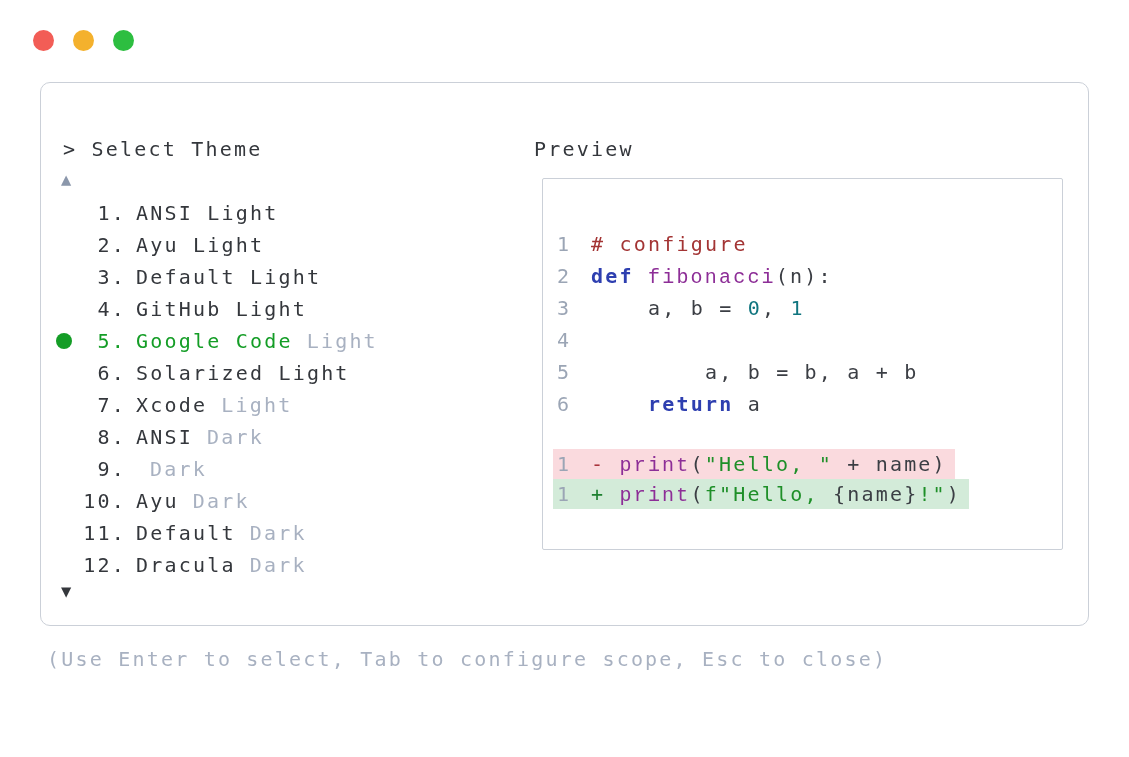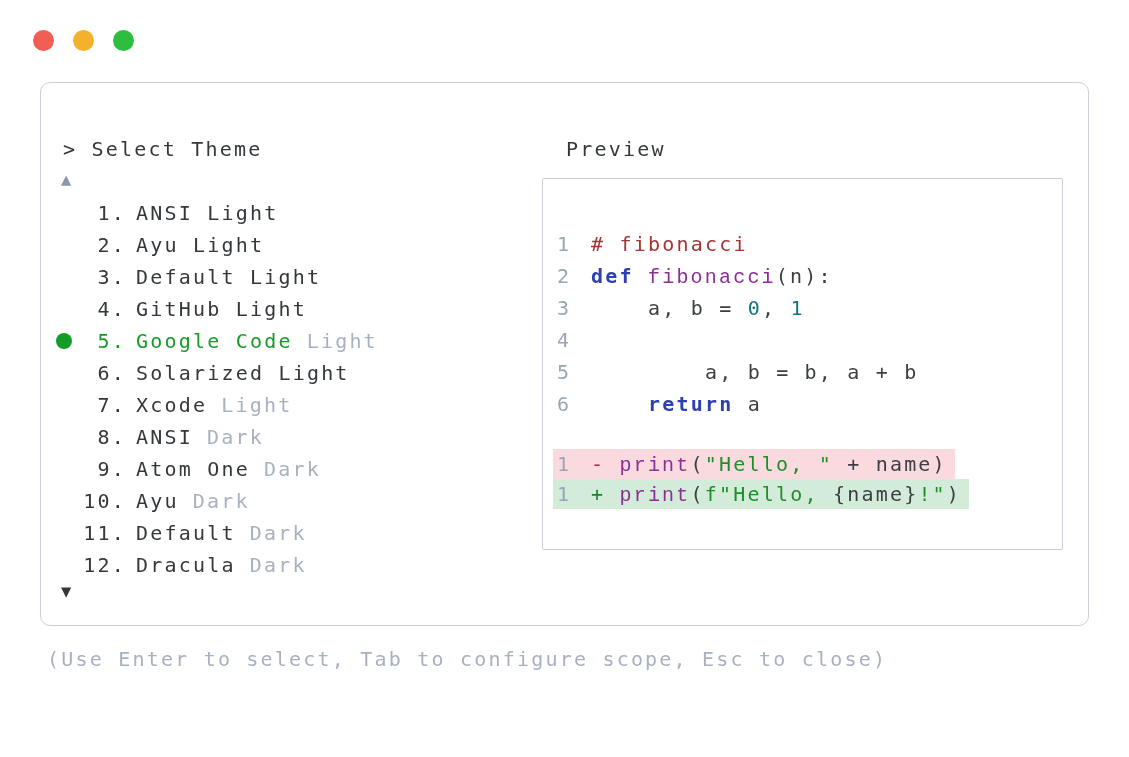--- a/index.html
+++ b/index.html
@@ -11,21 +11,21 @@
     color:var(--text);
   }
   .traffic-lights { position:absolute; left:33px; top:30px; display:flex; gap:19px; }
   .tdot { width:21px; height:21px; border-radius:50%; display:inline-block; }
 
   .panel {
     position:absolute; left:40px; top:82px; width:1049px; height:544px;
     border:1.5px solid var(--border); border-radius:10px; background:#fff;
   }
   .prompt { position:absolute; left:22px; top:50px; white-space:pre; }
-  .preview-label { position:absolute; left:493px; top:50px;margin-left:32px; }
+  .preview-label { position:absolute; left:493px; top:50px; }
 
   .scroll-up   { position:absolute; left:20px; top:84px;  font-size:17px; line-height:24px; color:var(--arrow); cursor:pointer; }
   .scroll-down { position:absolute; left:20px; top:496px; font-size:17px; line-height:24px; color:var(--text);  cursor:pointer; }
 
   .theme-list { position:absolute; left:13px; top:114px; }
   .trow { display:flex; height:32px; line-height:32px; white-space:pre; cursor:pointer; }
   .bullet { width:24px; position:relative; }
   .dot-sel { position:absolute; left:2px; top:8px; width:16px; height:16px; border-radius:50%; background:var(--green); }
   .num { width:48px; text-align:right; margin-right:10px; }
   .sel .num, .sel .nm { color:var(--green); }
@@ -69,32 +69,32 @@
   <div class="scroll-up">▲</div>
   <div class="theme-list">
       <div class="trow"><span class="bullet"></span><span class="num">1.</span><span class="nm">ANSI Light</span></div>
       <div class="trow"><span class="bullet"></span><span class="num">2.</span><span class="nm">Ayu Light</span></div>
       <div class="trow"><span class="bullet"></span><span class="num">3.</span><span class="nm">Default Light</span></div>
       <div class="trow"><span class="bullet"></span><span class="num">4.</span><span class="nm">GitHub Light</span></div>
       <div class="trow sel"><span class="bullet"><span class="dot-sel"></span></span><span class="num">5.</span><span class="nm">Google Code</span><span class="sfx">Light</span></div>
       <div class="trow"><span class="bullet"></span><span class="num">6.</span><span class="nm">Solarized Light</span></div>
       <div class="trow"><span class="bullet"></span><span class="num">7.</span><span class="nm">Xcode</span><span class="sfx">Light</span></div>
       <div class="trow"><span class="bullet"></span><span class="num">8.</span><span class="nm">ANSI</span><span class="sfx">Dark</span></div>
-      <div class="trow"><span class="bullet"></span><span class="num">9.</span><span class="nm">Atom One</span><span class="sfx">Dark</span></div>
+      <div class="trow"><span class="bullet"></span><span class="num">9.</span><span class="sfx">Dark</span></div>
       <div class="trow"><span class="bullet"></span><span class="num">10.</span><span class="nm">Ayu</span><span class="sfx">Dark</span></div>
       <div class="trow"><span class="bullet"></span><span class="num">11.</span><span class="nm">Default</span><span class="sfx">Dark</span></div>
       <div class="trow"><span class="bullet"></span><span class="num">12.</span><span class="nm">Dracula</span><span class="sfx">Dark</span></div>
     </div>
   <div class="scroll-down">▼</div>
 
   <div class="preview-box">
     <div class="code">
         <div class="code-line">
           <span class="ln">1</span>
-          <span class="codetxt"><span class="tk-com"># fibonacci</span></span>
+          <span class="codetxt"><span class="tk-com"># configure</span></span>
         </div>
         <div class="code-line">
           <span class="ln">2</span>
           <span class="codetxt"><span class="tk-kw">def</span><span class="tk-pln"> </span><span class="tk-fn">fibonacci</span><span class="tk-pln">(n):</span></span>
         </div>
         <div class="code-line">
           <span class="ln">3</span>
           <span class="codetxt"><span class="tk-pln">    a, b = </span><span class="tk-lit">0</span><span class="tk-pln">, </span><span class="tk-lit">1</span></span>
         </div>
         <div class="code-line">

